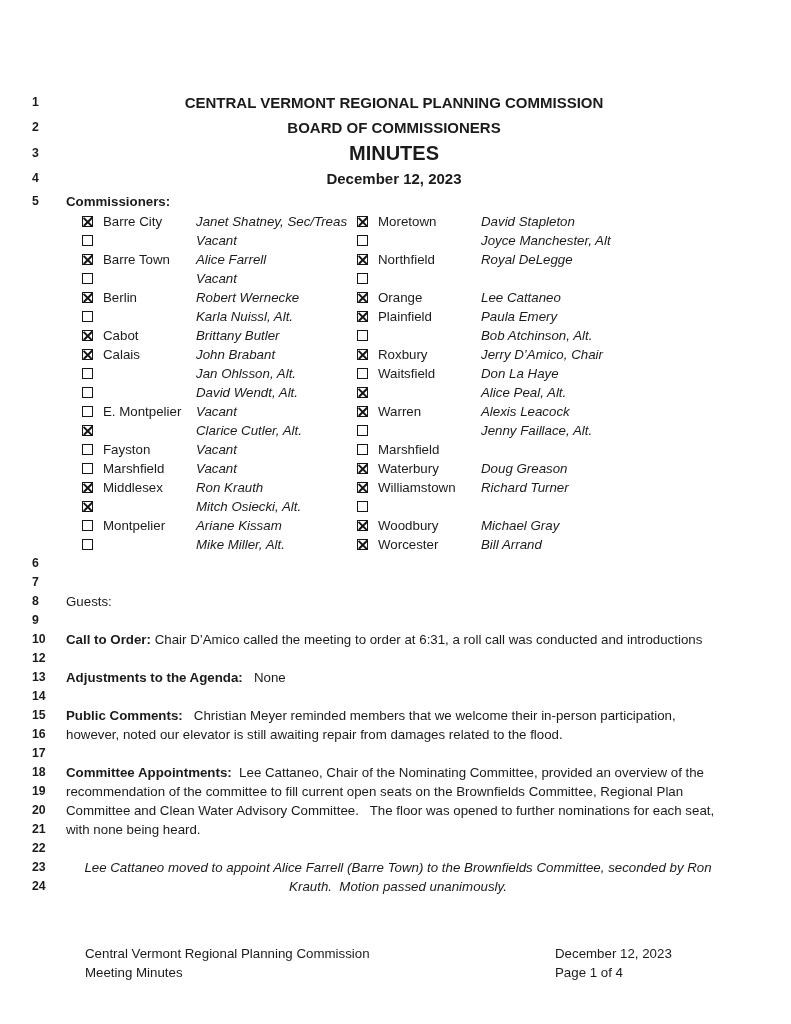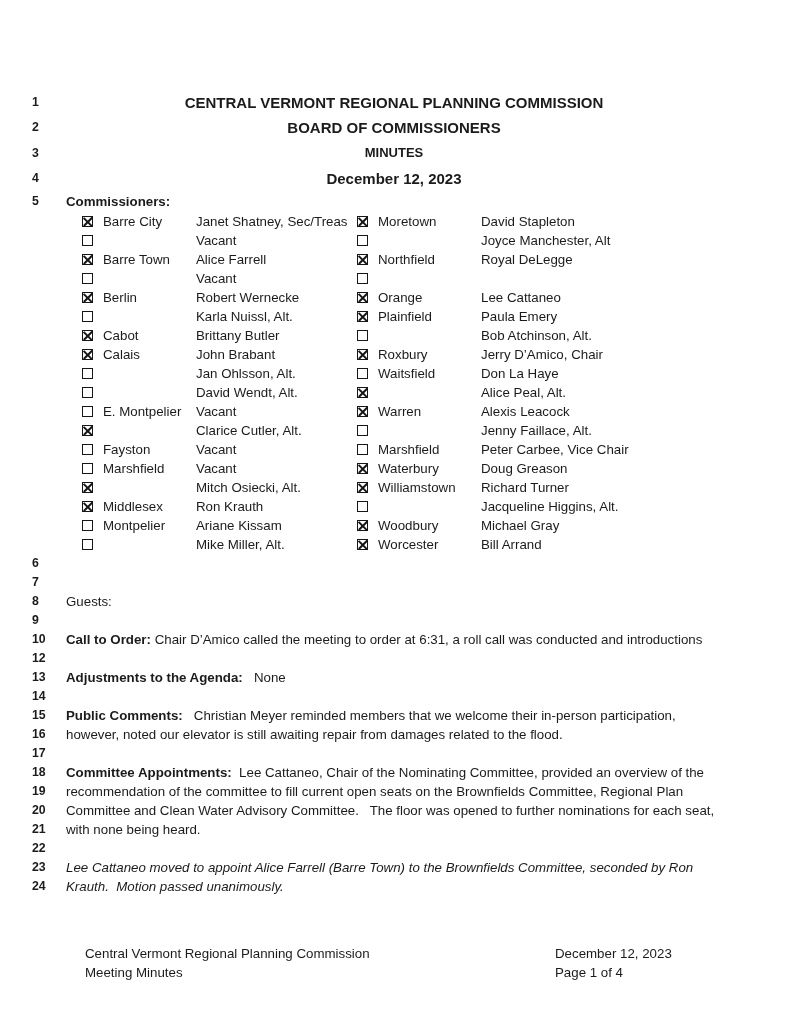--- a/index.html
+++ b/index.html
@@ -10,35 +10,35 @@
     margin:0 auto;overflow:hidden;
   }
   .line{display:flex;height:19px;line-height:19px;white-space:pre;}
   .line .num{flex:0 0 26px;margin-left:32px;font-weight:600;font-size:12.3px;}
   .line .content{flex:1;margin-right:61px;padding-left:8px;}
   .line.title,.line.title-large{height:25px;line-height:25px;}
   .line.title .content,.line.title-large .content{
     text-align:center;font-weight:bold;font-size:15px;padding-left:0;
   }
   .line.title-large{height:26px;line-height:26px;}
-  .line.title-large .content{font-size:13px;}
+  .line.title-large .content{font-size:20px;}
   .line.section{height:21px;line-height:21px;}
   .line.section .content{font-weight:bold;}
-  .line.italic .content{font-style:italic;}
+  .line.italic .content{font-style:italic;text-align:center;}
   .line .content b{font-weight:bold;}
 
   .commissioners{display:flex;margin-left:60px;margin-right:61px;}
   .col-left{flex:0 0 297px;}
   .col-right{flex:1;}
   .c-row{display:flex;height:19px;line-height:19px;align-items:center;}
   .col-left .c-row{padding-left:22px;}
   .c-cbcell{flex:0 0 21px;display:flex;align-items:center;}
   .col-left .c-town{flex:0 0 93px;}
   .col-right .c-town{flex:0 0 103px;}
-  .c-name{flex:1;white-space:pre;}
+  .c-name{flex:1;white-space:pre;font-style:italic;}
   .c-town{white-space:pre;}
 
   .cb{display:inline-block;width:9px;height:9px;border:1.6px solid #161616;position:relative;}
   .cb.checked::before,.cb.checked::after{
     content:"";position:absolute;left:-1.2px;top:3.6px;width:11.6px;height:1.7px;background:#161616;
   }
   .cb.checked::before{transform:rotate(45deg);}
   .cb.checked::after{transform:rotate(-45deg);}
 
   .footer-left{position:absolute;left:85px;top:944px;line-height:19px;}
@@ -154,32 +154,32 @@
           <span class="c-cbcell">
             <span class="cb"></span>
           </span>
           <span class="c-town">Marshfield</span>
           <span class="c-name">Vacant</span>
         </div>
         <div class="c-row">
           <span class="c-cbcell">
             <span class="cb checked"></span>
           </span>
-          <span class="c-town"></span>
-          <span class="c-name">Mitch Osiecki, Alt.</span>
-        </div>
-        <div class="c-row">
-          <span class="c-cbcell">
-            <span class="cb checked"></span>
-          </span>
           <span class="c-town">Middlesex</span>
           <span class="c-name">Ron Krauth</span>
         </div>
         <div class="c-row">
           <span class="c-cbcell">
+            <span class="cb checked"></span>
+          </span>
+          <span class="c-town"></span>
+          <span class="c-name">Mitch Osiecki, Alt.</span>
+        </div>
+        <div class="c-row">
+          <span class="c-cbcell">
             <span class="cb"></span>
           </span>
           <span class="c-town">Montpelier</span>
           <span class="c-name">Ariane Kissam</span>
         </div>
         <div class="c-row">
           <span class="c-cbcell">
             <span class="cb"></span>
           </span>
           <span class="c-town"></span>
@@ -268,42 +268,40 @@
             <span class="cb"></span>
           </span>
           <span class="c-town"></span>
           <span class="c-name">Jenny Faillace, Alt.</span>
         </div>
         <div class="c-row">
           <span class="c-cbcell">
             <span class="cb"></span>
           </span>
           <span class="c-town">Marshfield</span>
-          <span class="c-name">Peter Carbee, Vice Chair</span>
         </div>
         <div class="c-row">
           <span class="c-cbcell">
             <span class="cb checked"></span>
           </span>
           <span class="c-town">Waterbury</span>
           <span class="c-name">Doug Greason</span>
         </div>
         <div class="c-row">
           <span class="c-cbcell">
             <span class="cb checked"></span>
           </span>
           <span class="c-town">Williamstown</span>
           <span class="c-name">Richard Turner</span>
         </div>
         <div class="c-row">
           <span class="c-cbcell">
             <span class="cb"></span>
           </span>
           <span class="c-town"></span>
-          <span class="c-name">Jacqueline Higgins, Alt.</span>
         </div>
         <div class="c-row">
           <span class="c-cbcell">
             <span class="cb checked"></span>
           </span>
           <span class="c-town">Woodbury</span>
           <span class="c-name">Michael Gray</span>
         </div>
         <div class="c-row">
           <span class="c-cbcell">

